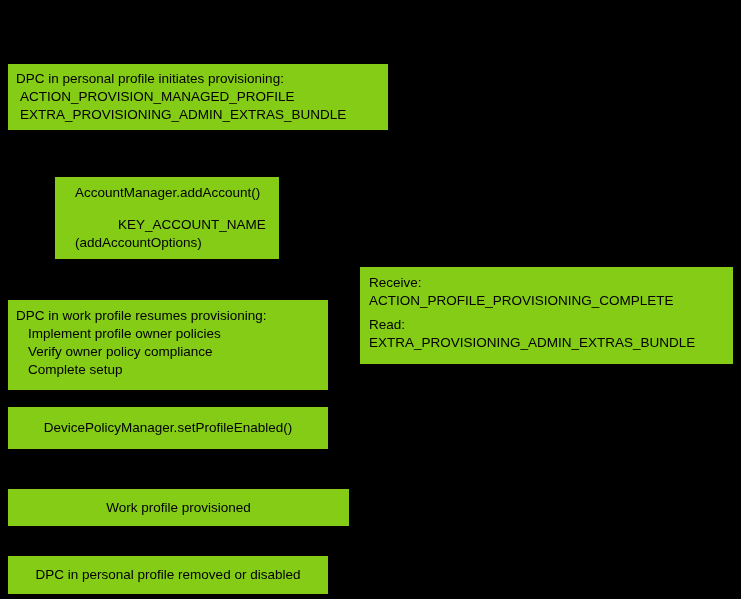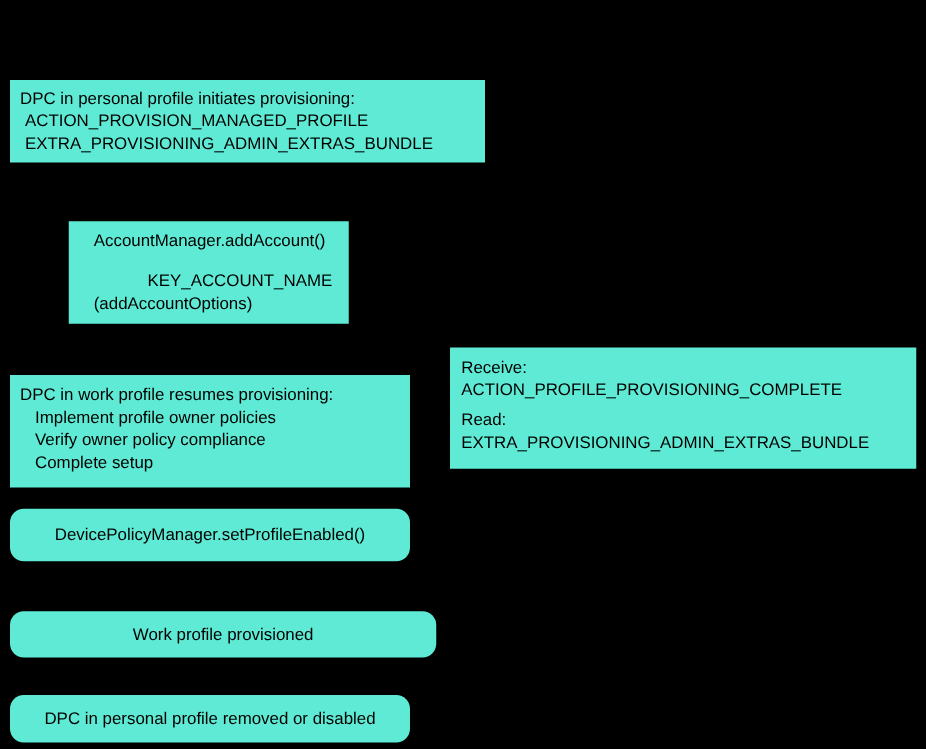--- a/index.html
+++ b/index.html
@@ -10,46 +10,45 @@
   .stage {
     position: relative;
     width: 741px;
     height: 599px;
     background: #000000;
     font-family: "Liberation Sans", sans-serif;
     overflow: hidden;
   }
   .node {
     position: absolute;
-    background: #5eead4;
+    background: #84cc16;
     color: #000000;
     font-size: 13.5px;
     line-height: 18px;
     box-sizing: border-box;
   }
   .node .ln {
     display: block;
     white-space: nowrap;
   }
   .indent-sm { padding-left: 4px; }
   .indent-md { padding-left: 12px; }
   .gap-above-lg { margin-top: 14px; margin-left: 43px; }
   .gap-above-md { margin-top: 6px; }
   .center {
     display: flex;
     align-items: center;
     justify-content: center;
     text-align: center;
-    border-radius: 11px;
   }
 
   #box-initiate      { left: 8px;   top: 64px;  width: 380px; height: 66px; padding: 6px 8px; }
   #box-add-account   { left: 55px;  top: 177px; width: 224px; height: 82px; padding: 7px 20px; }
   #box-resume        { left: 8px;   top: 300px; width: 320px; height: 90px; padding: 7px 8px; }
-  #box-receive       { left: 360px; top: 278px; width: 373px; height: 97px; padding: 7px 9px; }
+  #box-receive       { left: 360px; top: 267px; width: 373px; height: 97px; padding: 7px 9px; }
   #box-enable        { left: 8px;   top: 407px; width: 320px; height: 42px; }
   #box-provisioned   { left: 8px;   top: 489px; width: 341px; height: 37px; align-items: center; }
   #box-removed       { left: 8px;   top: 556px; width: 320px; height: 38px; }
 </style>
 </head>
 <body>
 
 <div class="stage">
 
   <div class="node" id="box-initiate">

